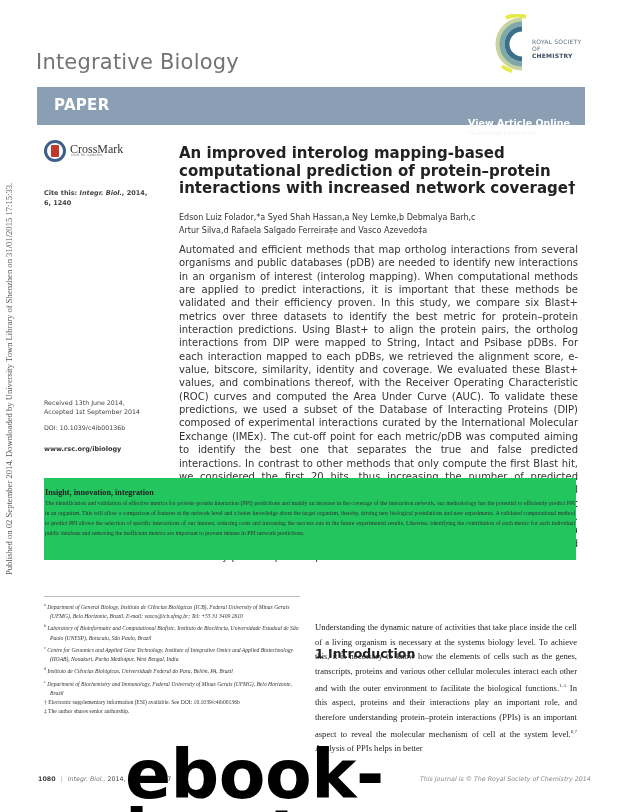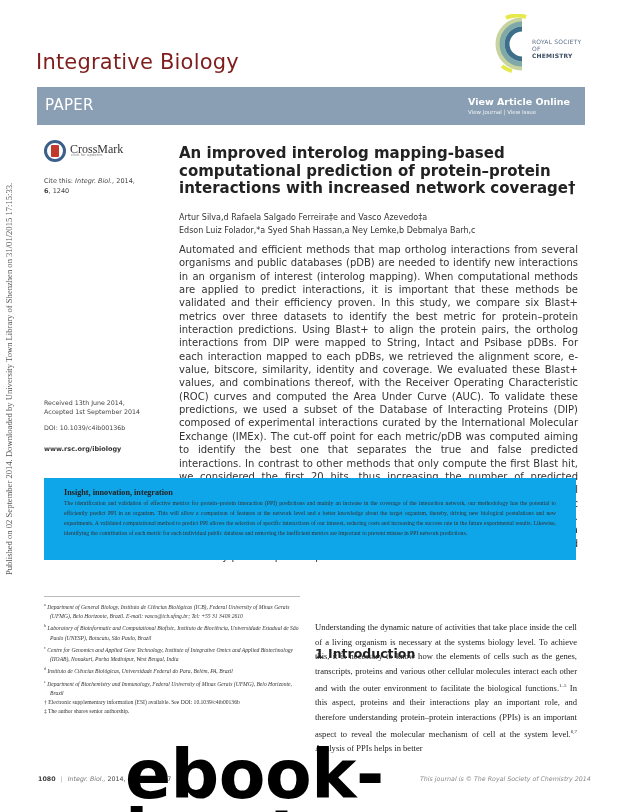--- a/index.html
+++ b/index.html
@@ -13,59 +13,59 @@
     .sidebar-note span {
       position: absolute; left: 0; top: 575px;
       transform: rotate(-90deg); transform-origin: left top;
       white-space: nowrap; font-family: "Liberation Serif", serif;
       font-size: 8.6px; color: #555; width: 580px; display: block;
     }
 
     .journal-title {
       position: absolute; left: 36px; top: 50px;
       font-family: "DejaVu Sans", sans-serif; font-size: 21px;
-      color: #7f1d1d; letter-spacing: 0.2px;
+      color: #737373; letter-spacing: 0.2px;
     }
 
     .rsc-logo { position: absolute; left: 492px; top: 14px; width: 90px; height: 60px; }
     .rsc-text {
       position: absolute; left: 40px; top: 24px; font-size: 6px; line-height: 7px;
       color: #5b6f87; letter-spacing: 0.2px;
     }
     .rsc-text b { color: #3d4e63; font-weight: bold; display: block; }
 
     .banner {
       position: absolute; left: 37px; top: 87px; width: 548px; height: 38px;
       background: #8a9fb3;
     }
     .banner-label {
-      position: absolute; left: 8px; top: 9px; color: #fff; font-size: 15px;
-      font-weight: normal; letter-spacing: 0.3px;
+      position: absolute; left: 17px; top: 9px; color: #fff; font-size: 15px;
+      font-weight: bold; letter-spacing: 0.3px;
     }
     .banner-right { position: absolute; right: 15px; top: 9px; text-align: left; }
-    .view-online { color: #fff; font-size: 9.5px; font-weight: bold; display: block; }
+    .view-online { color: #fff; font-size: 9.5px; font-weight: bold; display: block; margin-top: 21px; }
     .view-links { color: #eef2f6; font-size: 5.5px; display: block; margin-top: 2px; }
     .view-links a { color: #eef2f6; text-decoration: none; }
 
     .crossmark { position: absolute; left: 44px; top: 140px; width: 80px; height: 24px; }
     .crossmark-circle {
       position: absolute; left: 0; top: 0; width: 22px; height: 22px; border-radius: 50%;
       border: 3px solid #3a5f8a; background: #fff;
     }
     .crossmark-circle::after {
       content: ""; position: absolute; left: 4px; top: 2px; width: 8px; height: 12px;
       background: #c0392b; border-radius: 1px;
     }
     .crossmark-title {
       position: absolute; left: 26px; top: 2px; font-family: "Liberation Serif", serif;
       font-size: 12px; color: #333;
     }
     .crossmark-sub { position: absolute; left: 27px; top: 12px; font-size: 3.8px; color: #888; }
 
-    .cite { position: absolute; left: 44px; top: 176px; font-size: 6.5px; line-height: 10px; color: #444; width: 120px; }
+    .cite { position: absolute; left: 44px; top: 188px; font-size: 6.5px; line-height: 10px; color: #444; width: 120px; font-weight: bold; }
     .cite i { font-style: italic; }
 
     .article-title {
       position: absolute; left: 179px; top: 145px; width: 400px;
       font-size: 15px; font-weight: bold; line-height: 17.5px; color: #222;
     }
     .authors {
       position: absolute; left: 179px; top: 211px; width: 400px;
       font-size: 8px; line-height: 13px; color: #333;
     }
@@ -74,21 +74,21 @@
       position: absolute; left: 179px; top: 243px; width: 399px;
       font-size: 10px; line-height: 13.35px; color: #333; text-align: justify;
     }
 
     .received { position: absolute; left: 44px; top: 398px; font-size: 6.3px; line-height: 9px; color: #444; }
     .doi { position: absolute; left: 44px; top: 424px; font-size: 6.3px; color: #444; }
     .website { position: absolute; left: 44px; top: 445px; font-size: 6.5px; color: #333; font-weight: bold; text-align: center; }
 
     .insight-box {
       position: absolute; left: 44px; top: 478px; width: 532px; height: 82px;
-      background: #0ea5e9; padding: 6px 20px;
+      background: #22c55e; padding: 6px 1px;
     }
     .insight-title {
       font-family: "Liberation Serif", serif; font-size: 8.2px; font-weight: bold; color: #222;
       margin-top: 4px;
     }
     .insight-body {
       font-family: "Liberation Serif", serif; font-size: 5.75px; line-height: 10.1px;
       color: #333; text-align: justify; margin-top: 1px;
     }
 
@@ -165,22 +165,22 @@
 <div class="cite">
   <span>Cite this:</span>
   <i>Integr. Biol.,</i>
   <span>2014,</span><br>
   <b>6</b><span>, 1240</span>
 </div>
 
 <h1 class="article-title">An improved interolog mapping-based computational prediction of protein–protein interactions with increased network coverage†</h1>
 
 <div class="authors">
+  <div>Edson Luiz Folador,*a Syed Shah Hassan,a Ney Lemke,b Debmalya Barh,c</div>
   <div>Artur Silva,d Rafaela Salgado Ferreira‡e and Vasco Azevedo‡a</div>
-  <div>Edson Luiz Folador,*a Syed Shah Hassan,a Ney Lemke,b Debmalya Barh,c</div>
 </div>
 
 <p class="abstract">Automated and efficient methods that map ortholog interactions from several organisms and public databases (pDB) are needed to identify new interactions in an organism of interest (interolog mapping). When computational methods are applied to predict interactions, it is important that these methods be validated and their efficiency proven. In this study, we compare six Blast+ metrics over three datasets to identify the best metric for protein–protein interaction predictions. Using Blast+ to align the protein pairs, the ortholog interactions from DIP were mapped to String, Intact and Psibase pDBs. For each interaction mapped to each pDBs, we retrieved the alignment score, e-value, bitscore, similarity, identity and coverage. We evaluated these Blast+ values, and combinations thereof, with the Receiver Operating Characteristic (ROC) curves and computed the Area Under Curve (AUC). To validate these predictions, we used a subset of the Database of Interacting Proteins (DIP) composed of experimental interactions curated by the International Molecular Exchange (IMEx). The cut-off point for each metric/pDB was computed aiming to identify the best one that separates the true and false predicted interactions. In contrast to other methods that only compute the first Blast hit, we considered the first 20 hits, thus increasing the number of predicted interaction pairs. In addition, we identified the contribution of each individual pDB, as well as their combined contribution to the prediction. The best metric had an AUC of 0.96 for a single pDB and AUC of 0.93 for combined pDBs. Compared to other studies, with a cut-off point of 0.70 representing a specificity of 0.95 and a sensitivity of 0.90 for individual pDB, our method efficiently predicts protein–protein interactions.</p>
 
 <div class="received">
   <div>Received 13th June 2014,</div>
   <div>Accepted 1st September 2014</div>
 </div>
 <div class="doi">DOI: 10.1039/c4ib00136b</div>
 <div class="website">www.rsc.org/ibiology</div>

